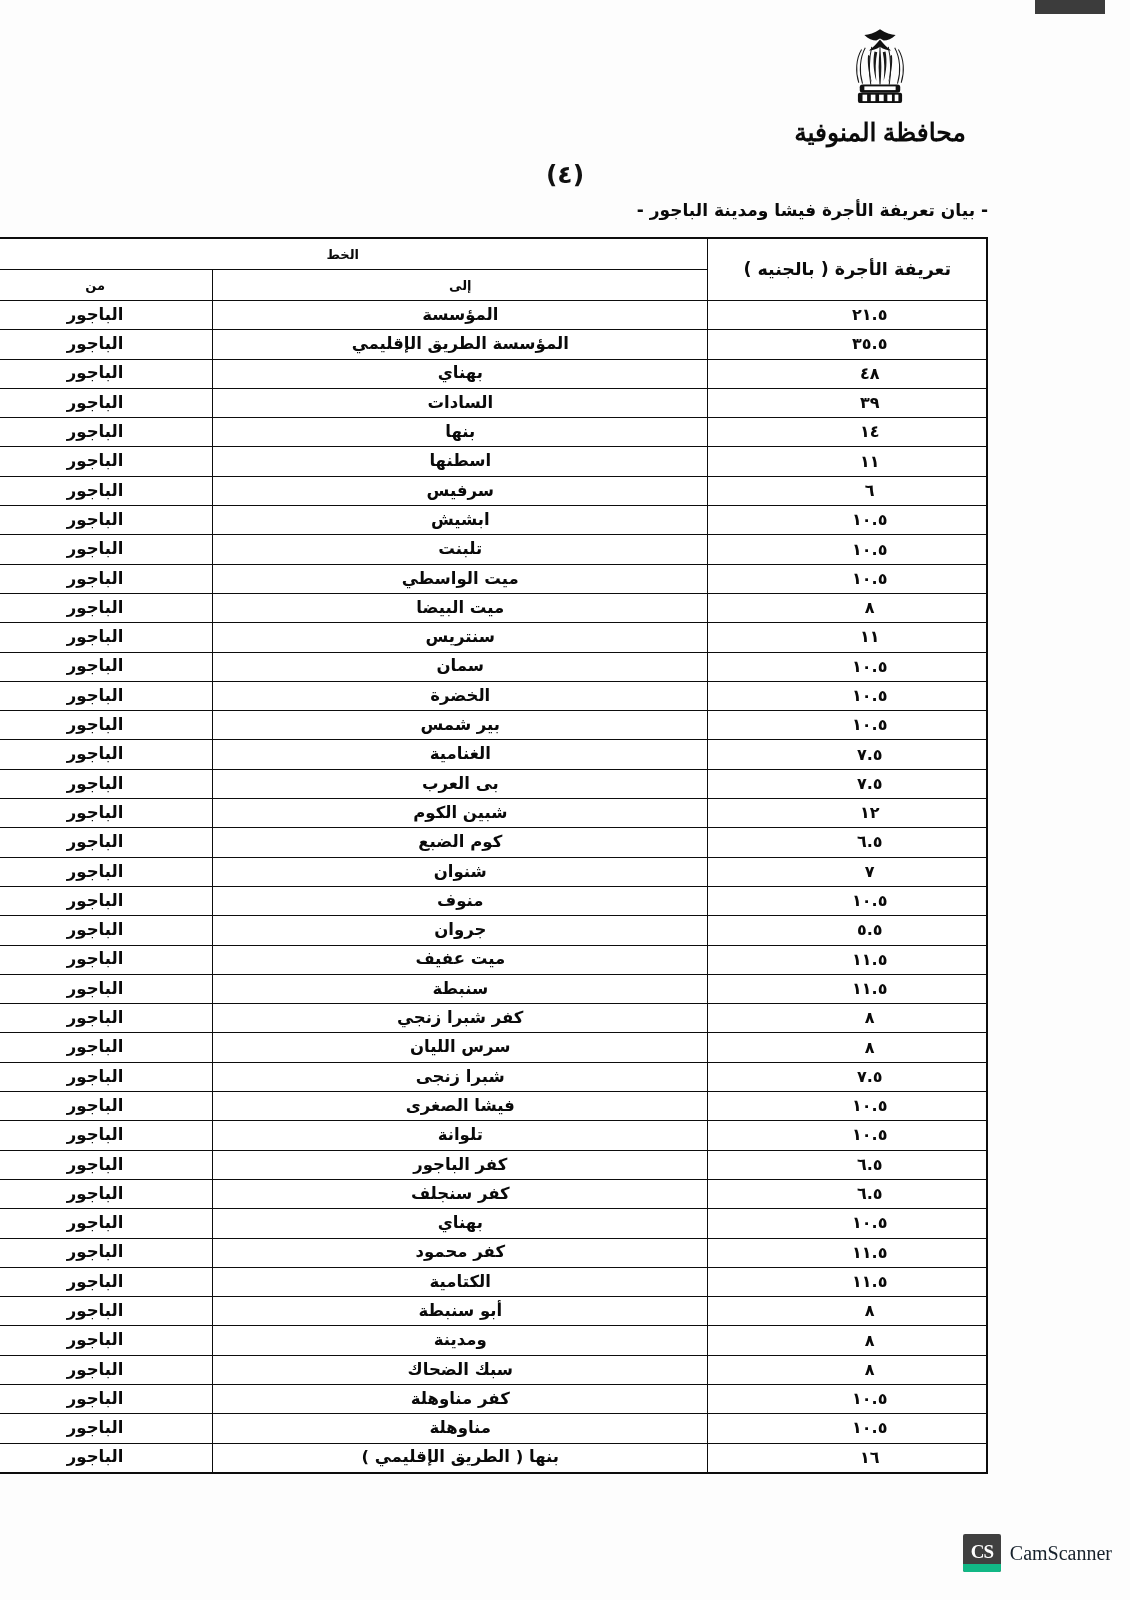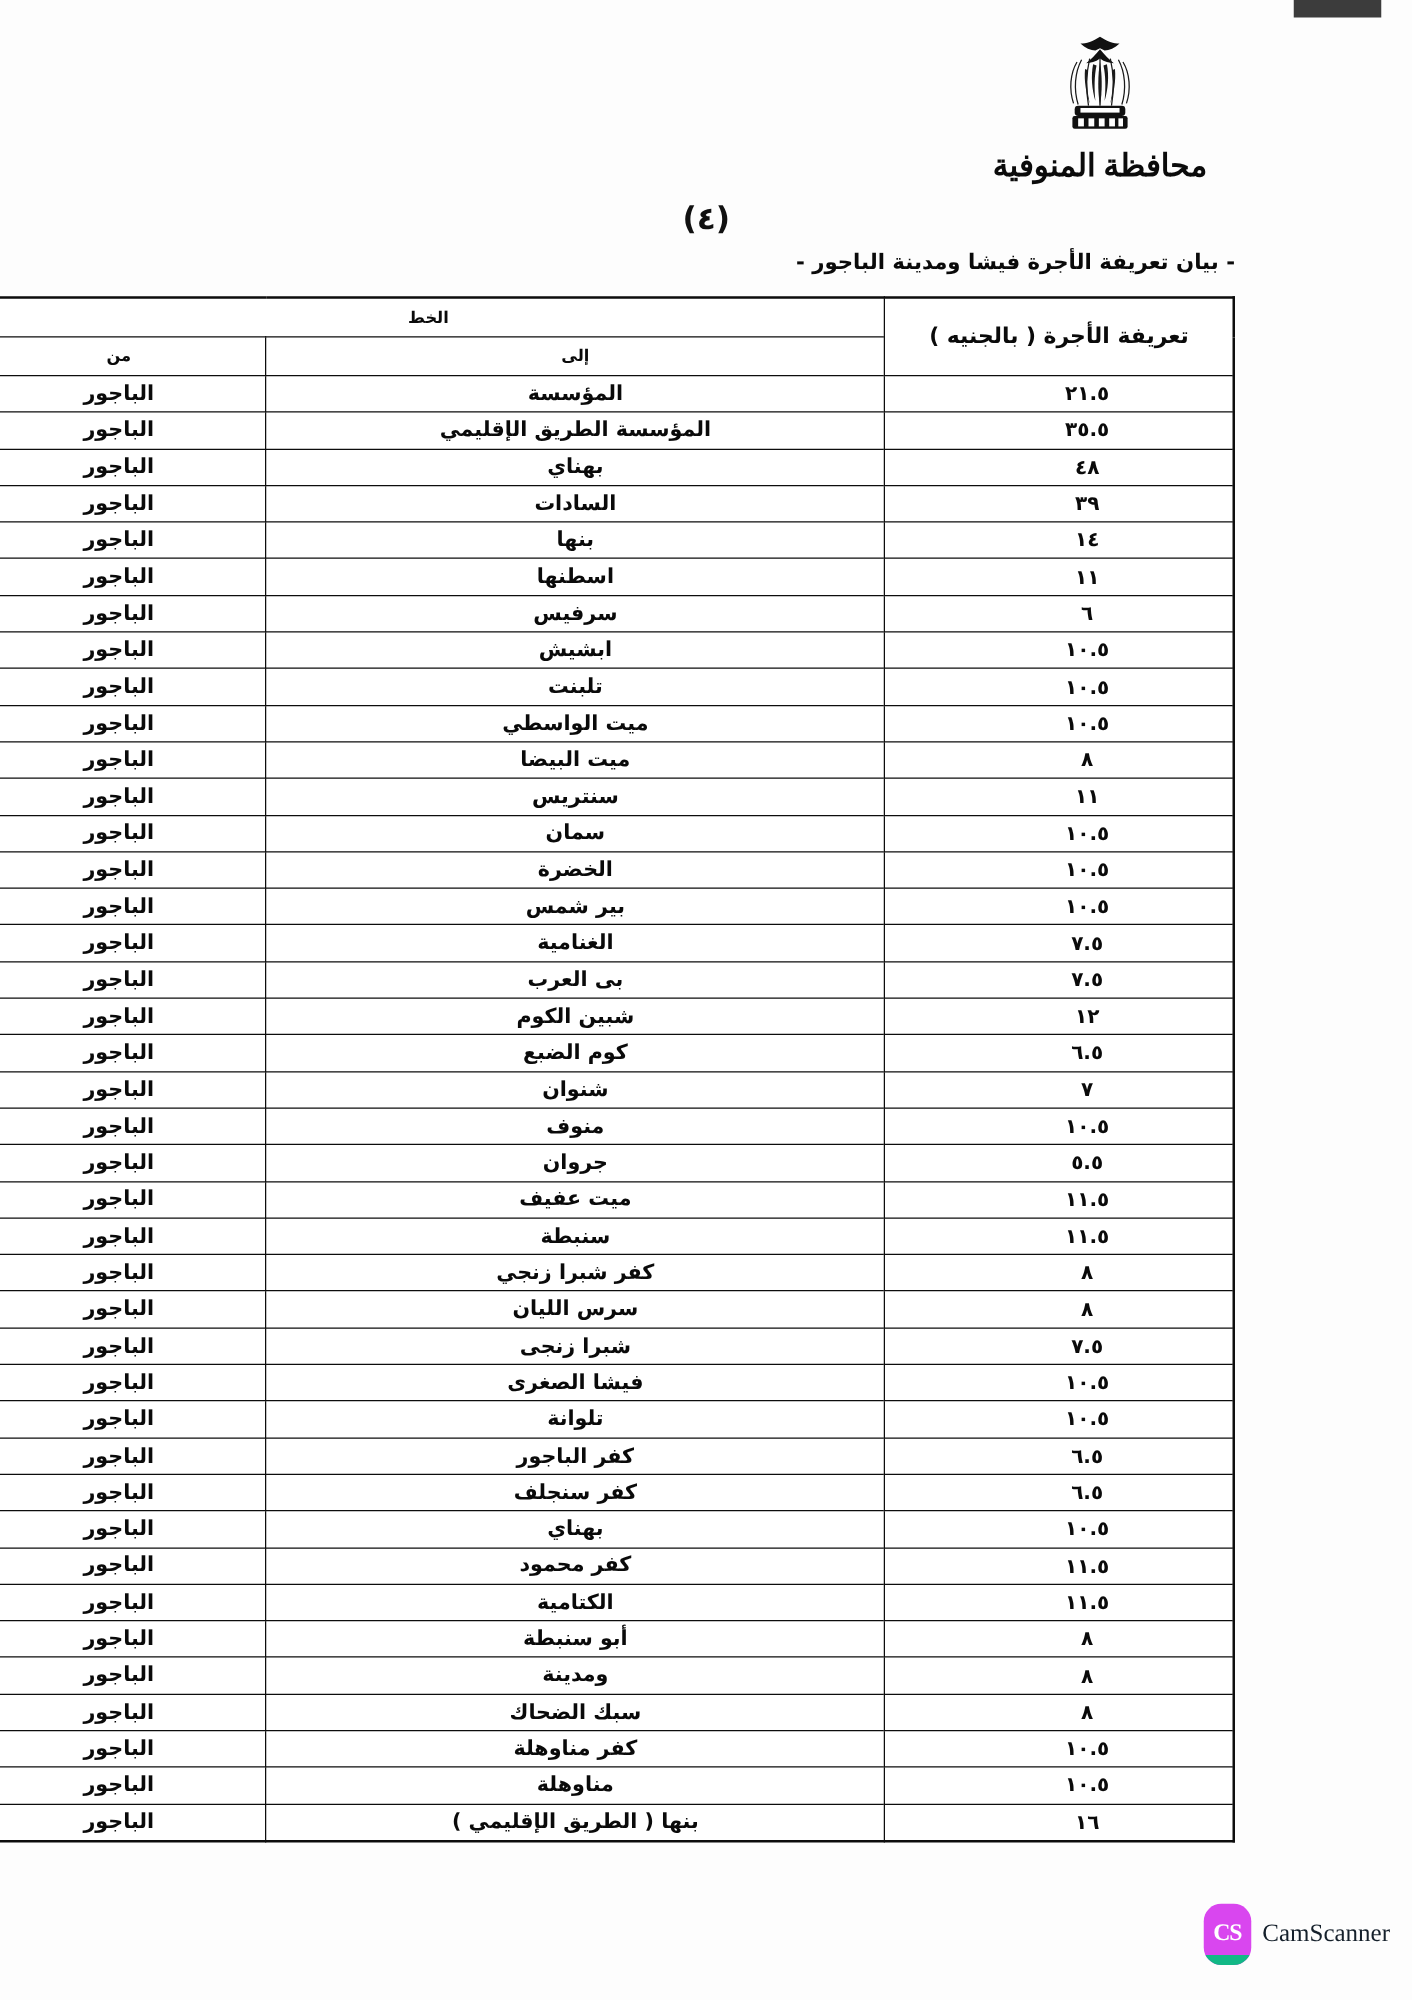--- a/index.html
+++ b/index.html
@@ -125,23 +125,23 @@
     display:flex;
     justify-content:flex-end;
     align-items:center;
     gap:9px;
     padding-left:0;
     padding-right:0;
     direction:ltr;
     margin-right:18px;
   }
   .cs-badge{
-    width:38px;height:49px;
-    border-radius:14px;
-    background:#d946ef;
+    width:38px;height:38px;
+    border-radius:2px;
+    background:#404040;
     position:relative;
     overflow:hidden;
     display:flex;align-items:center;justify-content:center;
     flex:0 0 auto;
   }
   .cs-badge .teal{
     position:absolute;
     left:0;right:0;bottom:0;
     height:8px;
     background:#12b886;

